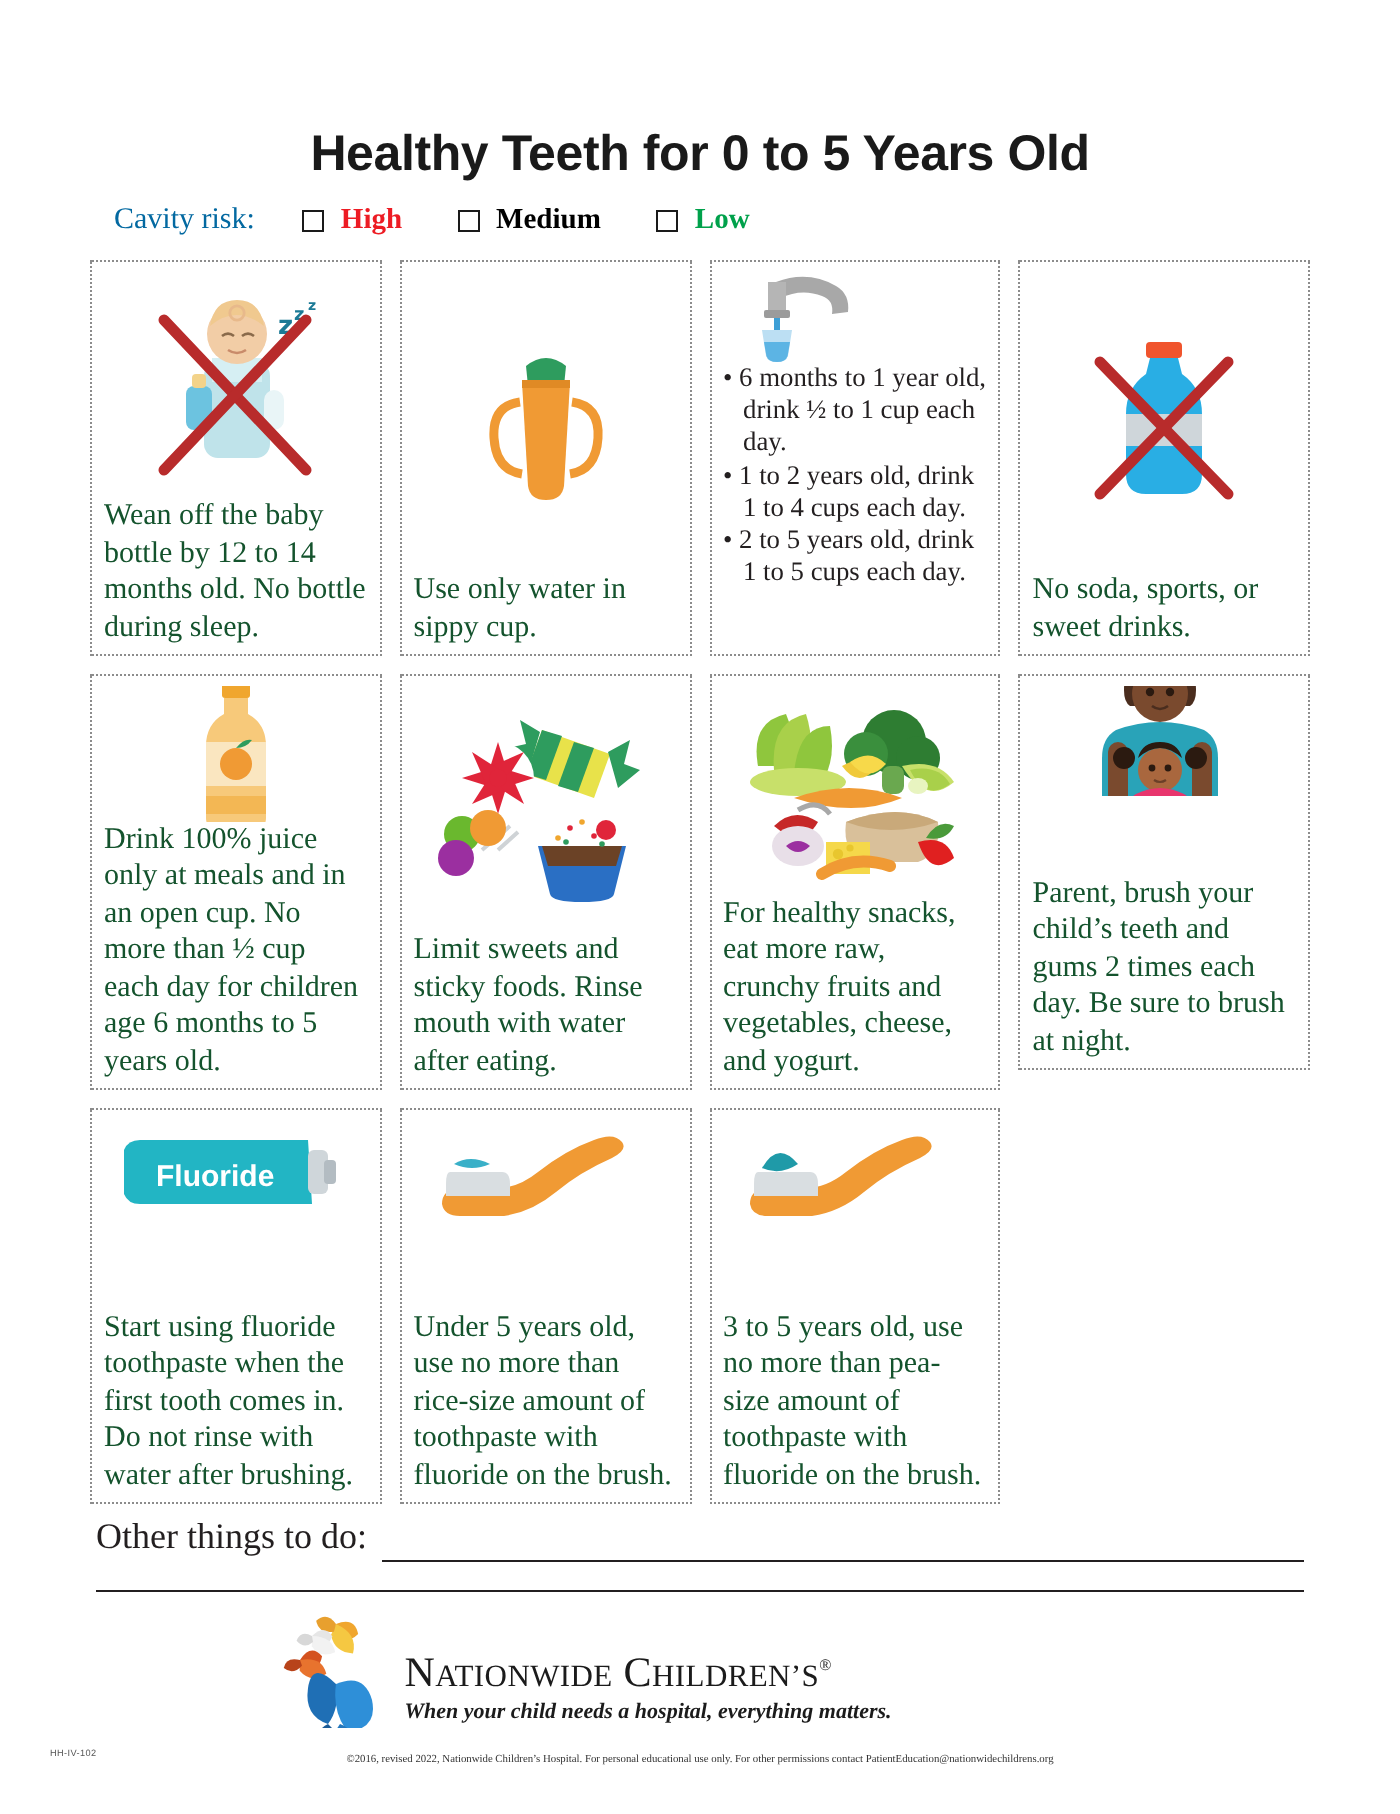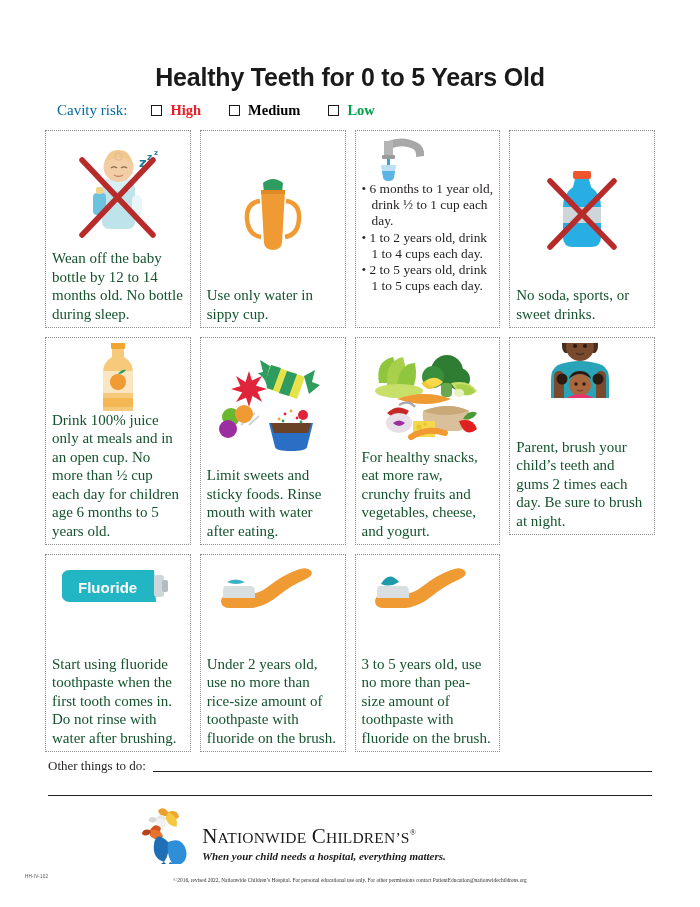--- a/index.html
+++ b/index.html
@@ -100,22 +100,22 @@
     padding-left: 10px; text-indent: -10px;
     margin-bottom: 0px;
   }
   .water-list li::before { content: "\2022  "; }
 
   
   .other-wrap {
     position: absolute;
     left: 48px; top: 758px;
     width: 604px;
-    display: flex; 
-    font-size: 13px;
+    display: flex; align-items: flex-end;
+    font-size: 18px;
   }
   .other-label { white-space: nowrap; padding-bottom: 2px; }
   .other-rule { flex: 1; border-bottom: 1.4px solid #231f20; margin-left: 7px; height: 14px; }
   .rule2 {
     position: absolute; left: 48px; top: 795px; width: 604px;
     border-bottom: 1.4px solid #231f20;
   }
 
   .logo-block {
     position: absolute; left: 0; top: 806px; width: 584px;
@@ -384,21 +384,21 @@
   </div>
 
   <div class="cell r3">
     <div class="cell-art">
       <svg width="128" height="58" viewBox="0 0 128 58">
         <path d="M12 44 q0 -7 8 -8 h20 q10 0 20 -8 q14 -11 28 -16 q10 -4 14 1 q3 4 -5 8 q-16 7 -28 17 q-12 10 -26 12 h-22 q-8 0 -9 -6z" fill="#f09a34"></path>
         <path d="M16 28 h26 q4 0 4 6 v6 h-32 v-6 q0 -6 2 -6z" fill="#d9dee1"></path>
         <path d="M18 24 q8 -5 18 0 q-9 4 -18 0z" fill="#39b0c8"></path>
       </svg>
     </div>
-    <div class="cell-text">Under 2 years old, use no more than rice-size amount of toothpaste with fluoride on the brush.</div>
+    <div class="cell-text">Under 5 years old, use no more than rice-size amount of toothpaste with fluoride on the brush.</div>
   </div>
 
   <div class="cell r3">
     <div class="cell-art">
       <svg width="128" height="58" viewBox="0 0 128 58">
         <path d="M12 44 q0 -7 8 -8 h20 q10 0 20 -8 q14 -11 28 -16 q10 -4 14 1 q3 4 -5 8 q-16 7 -28 17 q-12 10 -26 12 h-22 q-8 0 -9 -6z" fill="#f09a34"></path>
         <path d="M16 28 h26 q4 0 4 6 v6 h-32 v-6 q0 -6 2 -6z" fill="#d9dee1"></path>
         <path d="M18 26 q8 -14 18 -2 q-9 6 -18 2z" fill="#1f9aa8"></path>
       </svg>
     </div>

